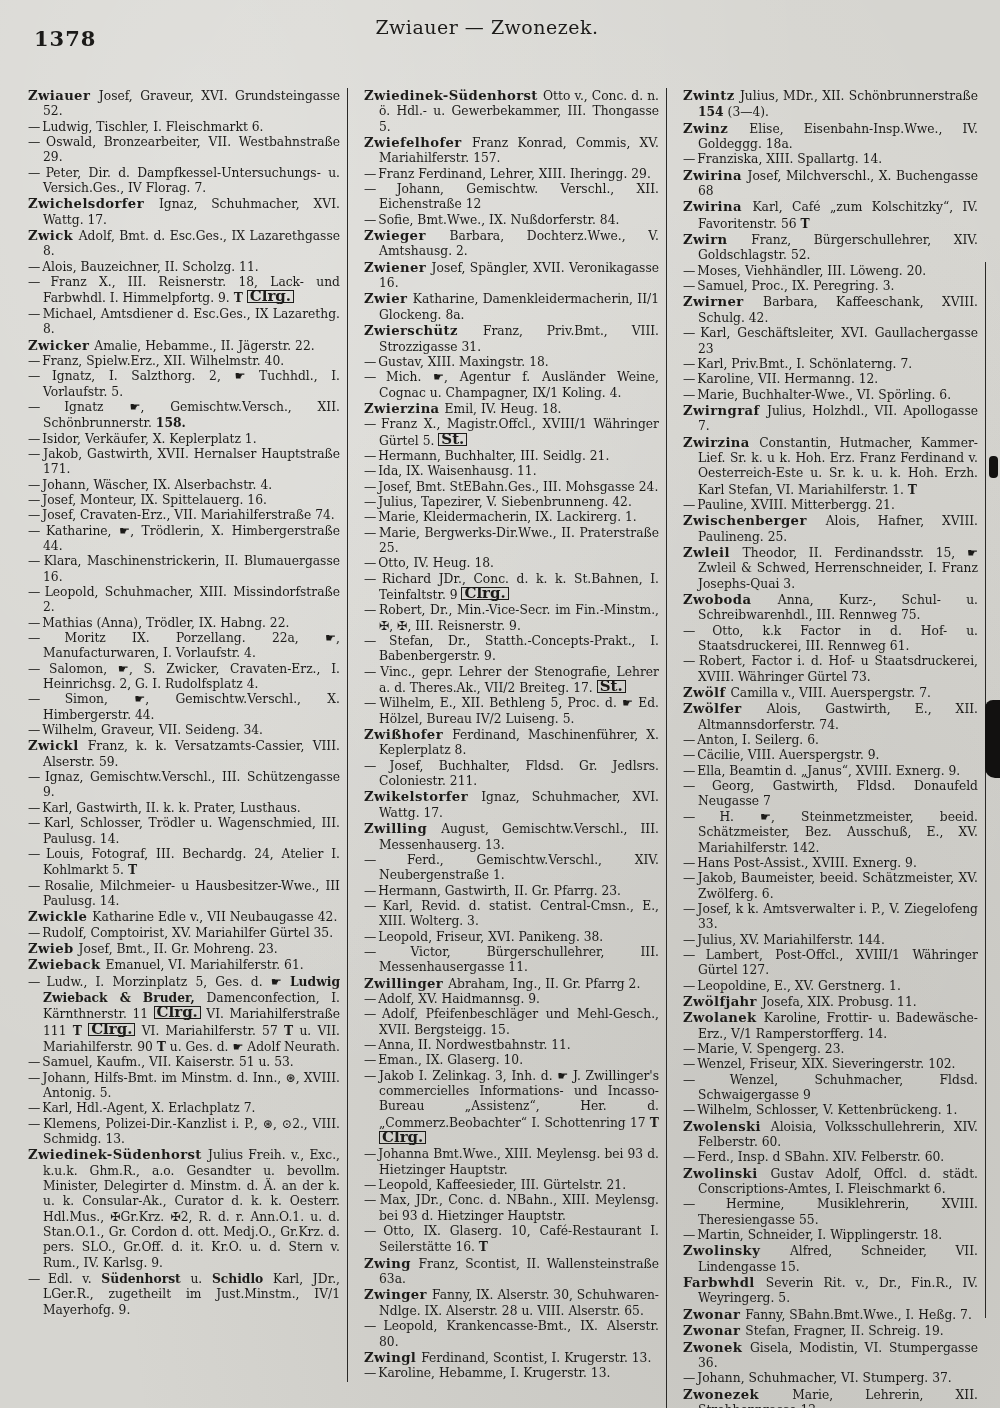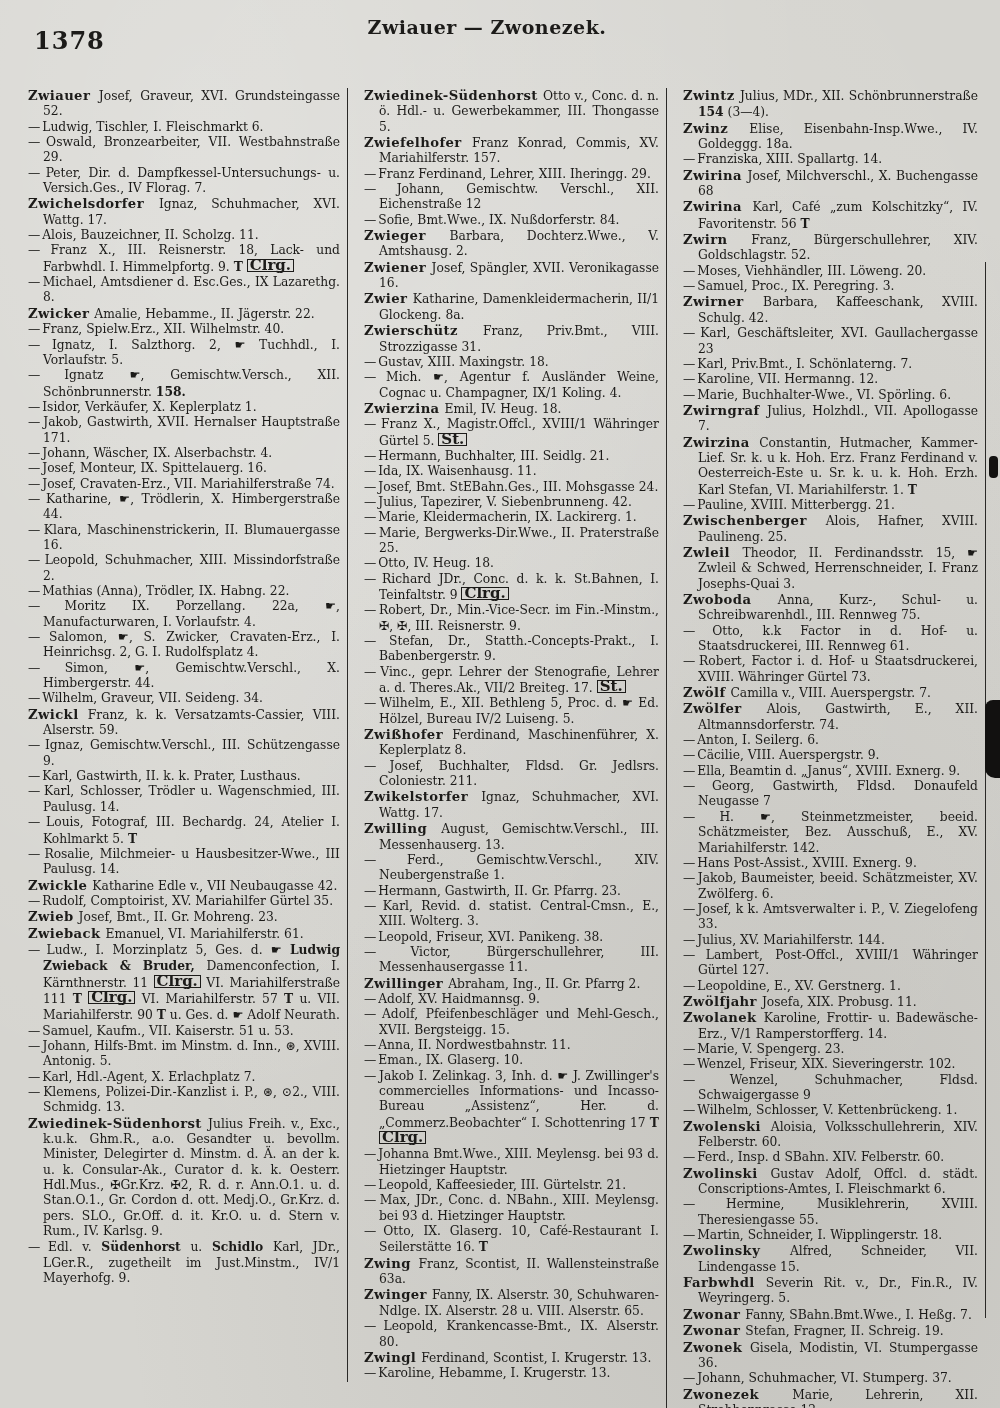--- a/index.html
+++ b/index.html
@@ -15,25 +15,25 @@
       radial-gradient(ellipse at 80% 85%, rgba(120,118,112,.18), rgba(0,0,0,0) 60%),
       radial-gradient(ellipse at 55% 40%, rgba(255,255,255,.10), rgba(0,0,0,0) 70%),
       #d6d5d0;
     color:#1c1b19;
     box-sizing:border-box;
     padding:16px 14px 10px 28px;
   }
   header{position:relative;height:42px;margin-bottom:10px;}
   .pageno{
     position:absolute;left:6px;top:10px;
-    font-size:24px;font-weight:bold;letter-spacing:1px;
+    font-size:21px;font-weight:bold;letter-spacing:1px;
   }
   h1.title{
     margin:0;position:absolute;left:0;right:40px;top:0;
-    text-align:center;font-size:19px;font-weight:bold;letter-spacing:.5px;
+    text-align:center;font-size:19px;font-weight:normal;letter-spacing:.5px;
   }
   main{display:flex;align-items:flex-start;}
   .col{
     width:319px;box-sizing:border-box;
     text-align:justify;
     font-size:12.3px;line-height:15.35px;
     padding-right:7px;
     margin-top:20px;
   }
   .col + .col{border-left:1.5px solid #2a2927;padding-left:16px;}
@@ -62,20 +62,21 @@
     <span class="pageno">1378</span>
     <h1 class="title">Zwiauer — Zwonezek.</h1>
   </header>
   <main id="cols">
       <div class="col">
         <p class="entry"><b class="hw">Zwiauer </b>Josef, Graveur, XVI. Grundsteingasse 52.</p>
         <p class="entry"><span class="dash">— </span>Ludwig, Tischler, I. Fleischmarkt 6.</p>
         <p class="entry"><span class="dash">— </span>Oswald, Bronzearbeiter, VII. Westbahnstraße 29.</p>
         <p class="entry"><span class="dash">— </span>Peter, Dir. d. Dampfkessel-Untersuchungs- u. Versich.Ges., IV Florag. 7.</p>
         <p class="entry"><b class="hw">Zwichelsdorfer </b>Ignaz, Schuhmacher, XVI. Wattg. 17.</p>
+        <p class="entry"><b class="hw">Zwick </b>Adolf, Bmt. d. Esc.Ges., IX Lazarethgasse 8.</p>
         <p class="entry"><span class="dash">— </span>Alois, Bauzeichner, II. Scholzg. 11.</p>
         <p class="entry"><span class="dash">— </span>Franz X., III. Reisnerstr. 18, Lack- und Farbwhdl. I. Himmelpfortg. 9. <b class="tel">T</b> <span class="box">Clrg.</span></p>
         <p class="entry"><span class="dash">— </span>Michael, Amtsdiener d. Esc.Ges., IX Lazarethg. 8.</p>
         <p class="entry"><b class="hw">Zwicker </b>Amalie, Hebamme., II. Jägerstr. 22.</p>
         <p class="entry"><span class="dash">— </span>Franz, Spielw.Erz., XII. Wilhelmstr. 40.</p>
         <p class="entry"><span class="dash">— </span>Ignatz, I. Salzthorg. 2, ☛ Tuchhdl., I. Vorlaufstr. 5.</p>
         <p class="entry"><span class="dash">— </span>Ignatz ☛, Gemischtw.Versch., XII. Schönbrunnerstr. <b class="tel">158.</b></p>
         <p class="entry"><span class="dash">— </span>Isidor, Verkäufer, X. Keplerplatz 1.</p>
         <p class="entry"><span class="dash">— </span>Jakob, Gastwirth, XVII. Hernalser Hauptstraße 171.</p>
         <p class="entry"><span class="dash">— </span>Johann, Wäscher, IX. Alserbachstr. 4.</p>

